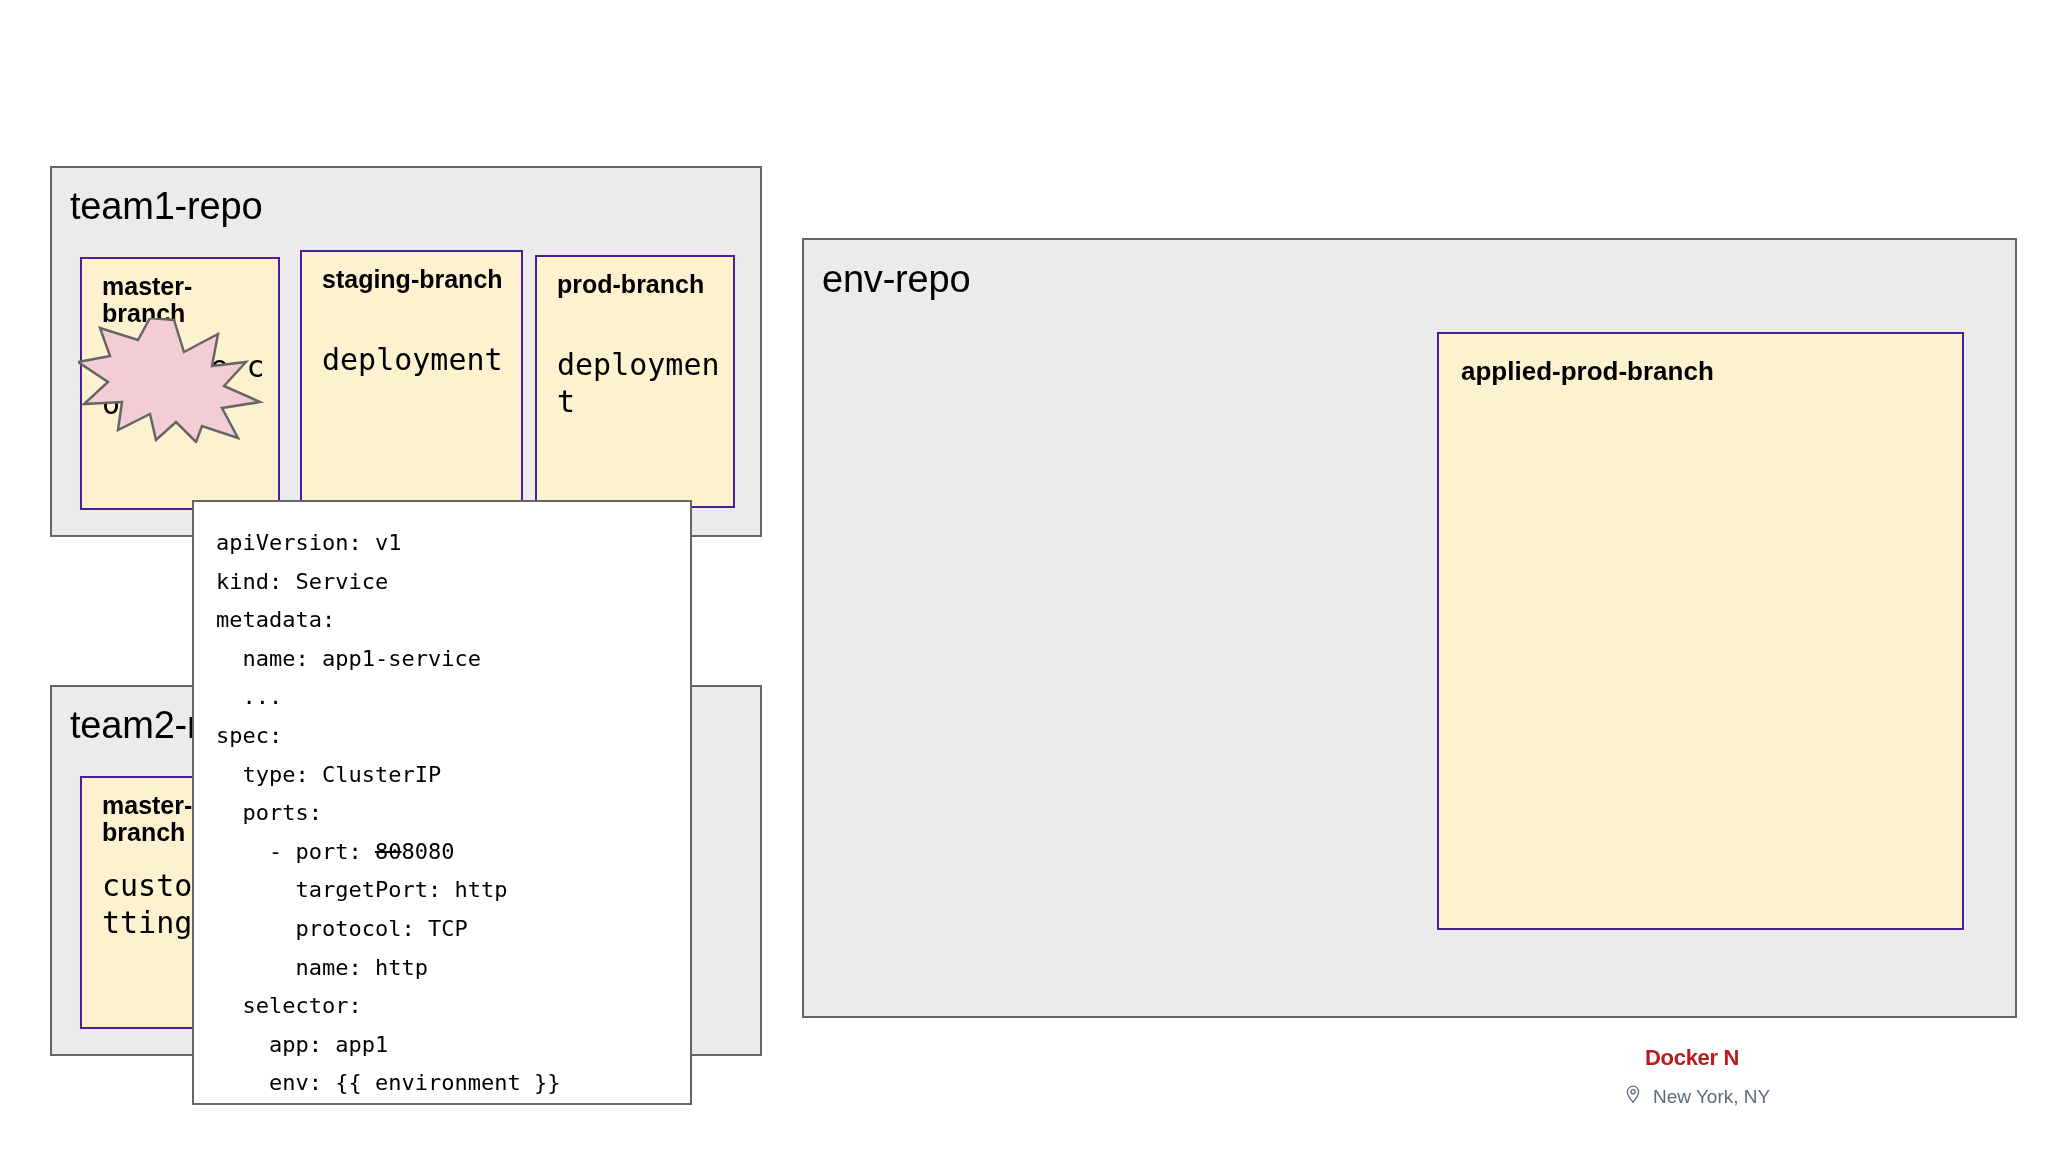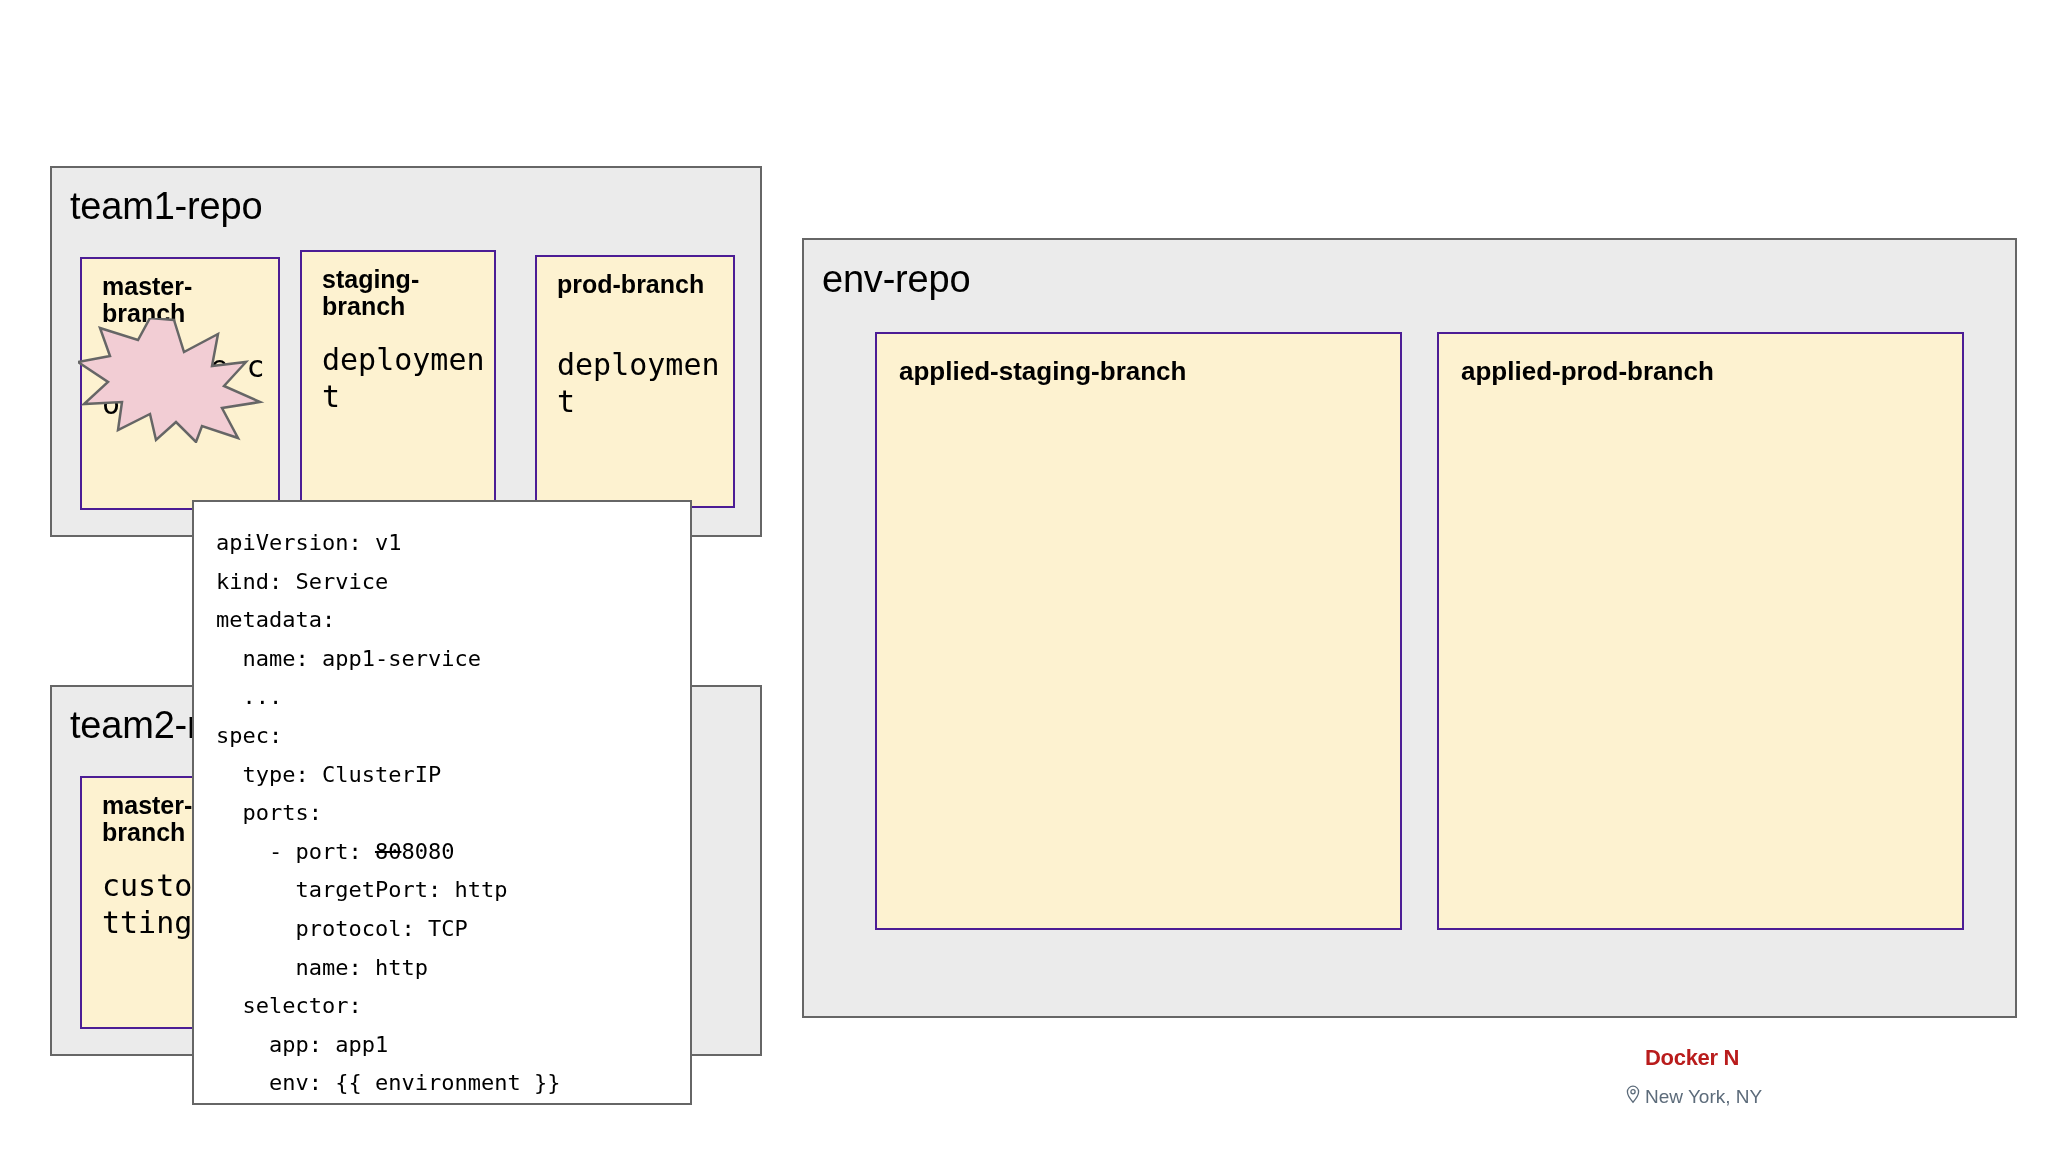--- a/index.html
+++ b/index.html
@@ -125,41 +125,41 @@
     font-weight: bold;
     color: #b91c1c;
     letter-spacing: -0.3px;
     white-space: nowrap;
     margin-left: 20px;
   }
   .brand-loc {
     margin-top: 14px;
     display: flex;
     align-items: center;
-    gap: 4px;
+    gap: 12px;
     font-size: 19px;
     color: #5c6b7a;
     white-space: nowrap;
   }
   .pin-icon { display: block; }
 </style>
 </head>
 <body>
 
 <div class="canvas">
 
   <div class="repo-box" style="left:50px; top:166px; width:712px; height:371px;"></div>
   <div class="repo-title" style="left:70px; top:185px;">team1-repo</div>
 
   <div class="branch-card" style="left:80px; top:257px; width:200px; height:253px;">
     <div class="branch-name">master-branch</div>
     <div class="branch-file" style="top:90px;">service config</div>
   </div>
 
-  <div class="branch-card" style="left:300px; top:250px; width:196px; height:253px;">
+  <div class="branch-card" style="left:300px; top:250px; width:223px; height:253px;">
     <div class="branch-name">staging-branch</div>
     <div class="branch-file" style="top:90px;">deployment</div>
   </div>
 
   <div class="branch-card" style="left:523px; top:255px; width:200px; height:253px;margin-left:12px;">
     <div class="branch-name">prod-branch</div>
     <div class="branch-file" style="top:90px;">deployment</div>
   </div>
 
   <div class="repo-box" style="left:50px; top:685px; width:712px; height:371px;"></div>
@@ -171,23 +171,20 @@
   </div>
 
   <div class="branch-card" style="left:490px; top:770px; width:200px; height:253px;">
     <div class="branch-name"></div>
     <div class="branch-file" style="top:90px;"></div>
   </div>
 
   <div class="repo-box" style="left:802px; top:238px; width:1215px; height:780px;"></div>
   <div class="repo-title" style="left:822px; top:258px;">env-repo</div>
 
-  <div class="branch-card" style="left:875px; top:332px; width:527px; height:598px;">
-    <div class="applied-card-title">applied-staging-branch</div>
-  </div>
 
   <div class="branch-card" style="left:1437px; top:332px; width:527px; height:598px;">
     <div class="applied-card-title">applied-prod-branch</div>
   </div>
 
   <div class="burst">
     <svg width="190" height="125" viewBox="0 0 190 125" xmlns="http://www.w3.org/2000/svg">
       <polygon points="96,2 106,34 140,16 134,48 168,44 146,68 182,84 144,90 160,120 124,108 118,124 98,104 78,122 72,96 40,112 44,84 6,86 30,64 0,44 32,38 22,10 60,22 72,0" fill="#f2cdd4" stroke="#666666" stroke-width="2.5" stroke-linejoin="miter"></polygon>
     </svg>
   </div>

